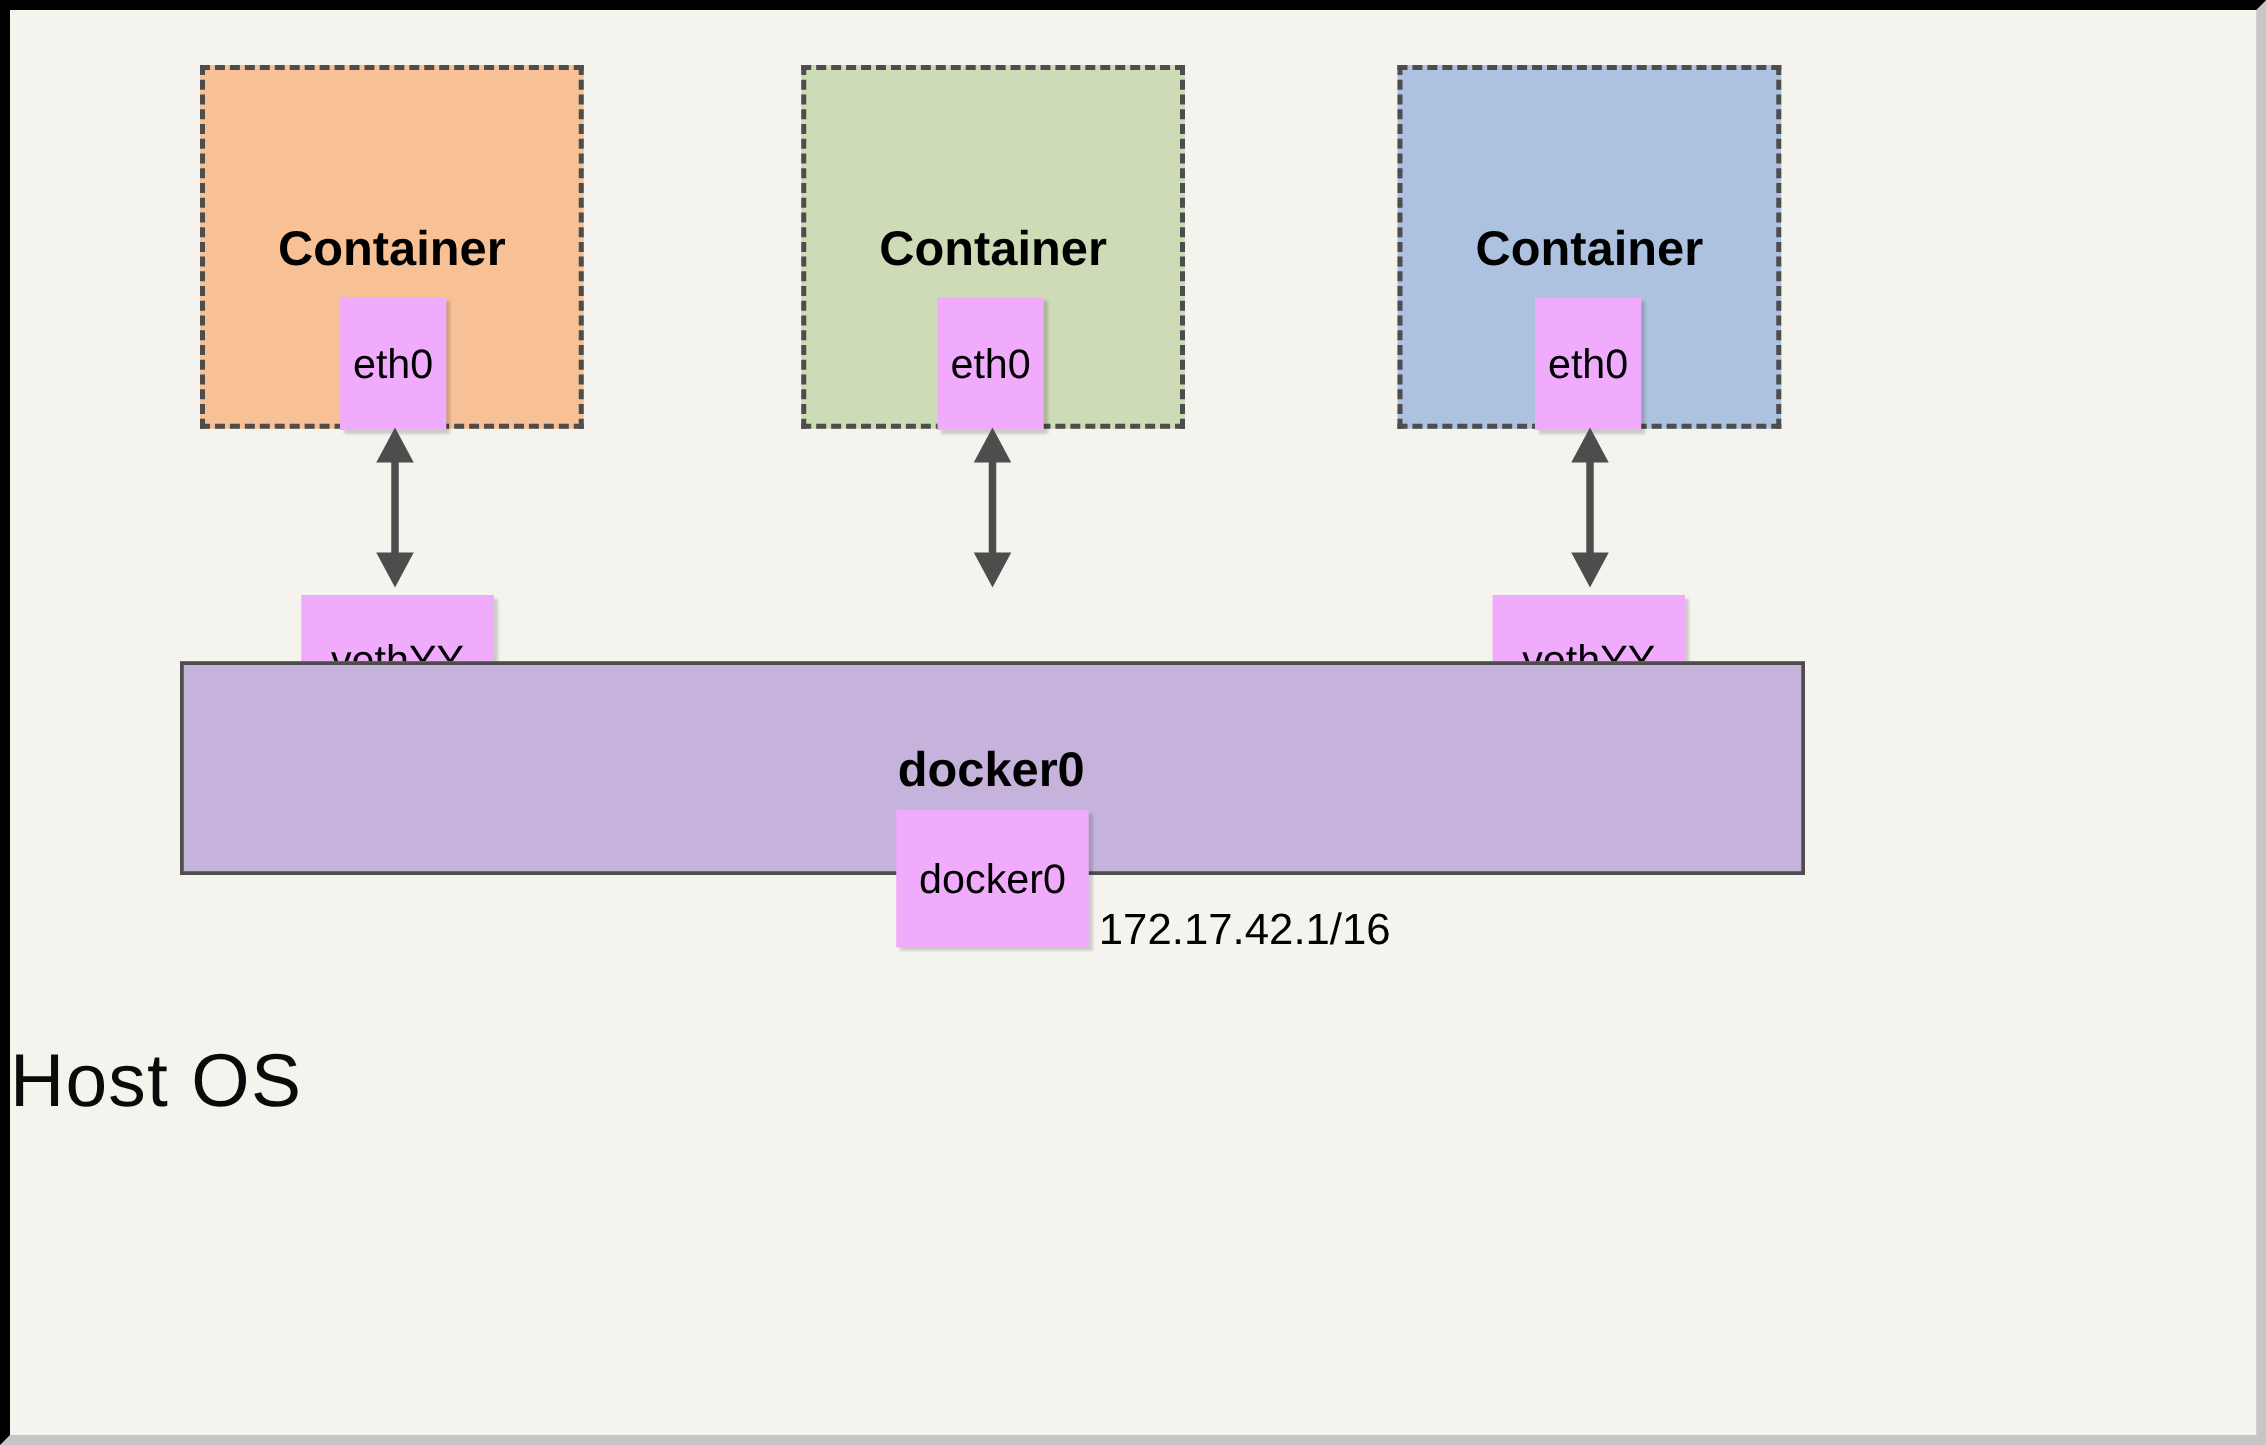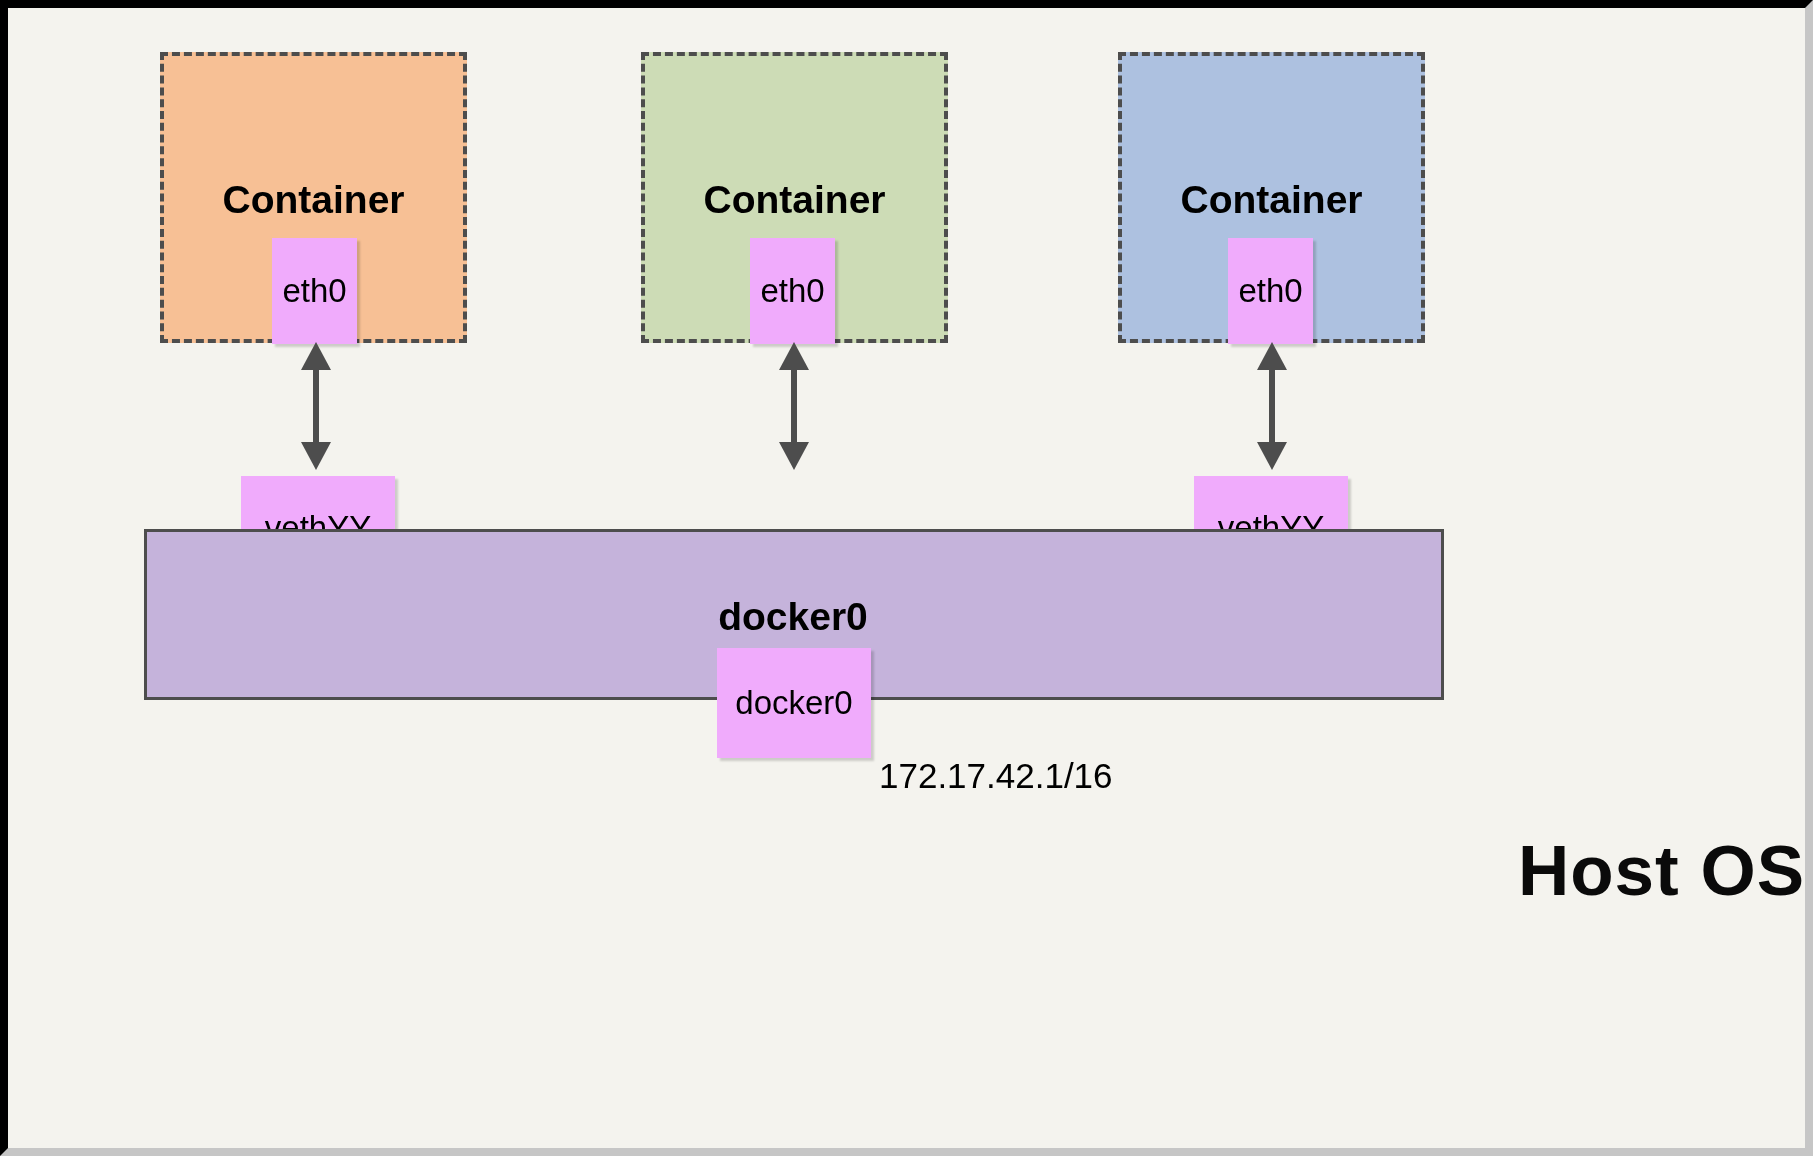--- a/index.html
+++ b/index.html
@@ -84,23 +84,23 @@
   #ip-label {
     position: absolute;
     font-size: 35px;
     color: #000000;
     white-space: nowrap;
   }
   #host-os-label {
     position: absolute;
     left: 0;
     width: 100%;
-    text-align: right;
-    font-size: 71px;
-    font-weight: 700;
+    text-align: left;
+    font-size: 60px;
+    font-weight: 400;
     color: #0a0a0a;
     letter-spacing: 1px;
   }
 </style>
 </head>
 <body>
 
 <div id="canvas">
   <div id="inner">
 
@@ -141,18 +141,18 @@
     </svg>
 
     <div class="iface-box" style="left:1186px; top:468px; width:154px; height:104px;">vethYY</div>
 
     <div id="bridge-bar" style="left:136px; top:521px; width:1300px; height:171px;"></div>
 
     <div id="bridge-label" style="left:620px; top:587px; width:330px;">docker0</div>
 
     <div class="iface-box" style="left:709px; top:640px; width:154px; height:110px;">docker0</div>
 
-    <div id="ip-label" style="left:871px; top:748px;">172.17.42.1/16</div>
+    <div id="ip-label" style="left:871px; top:716px;">172.17.42.1/16</div>
 
     <div id="host-os-label" style="top:822px;">Host OS</div>
 
   </div>
 </div>
 
 </body></html>

